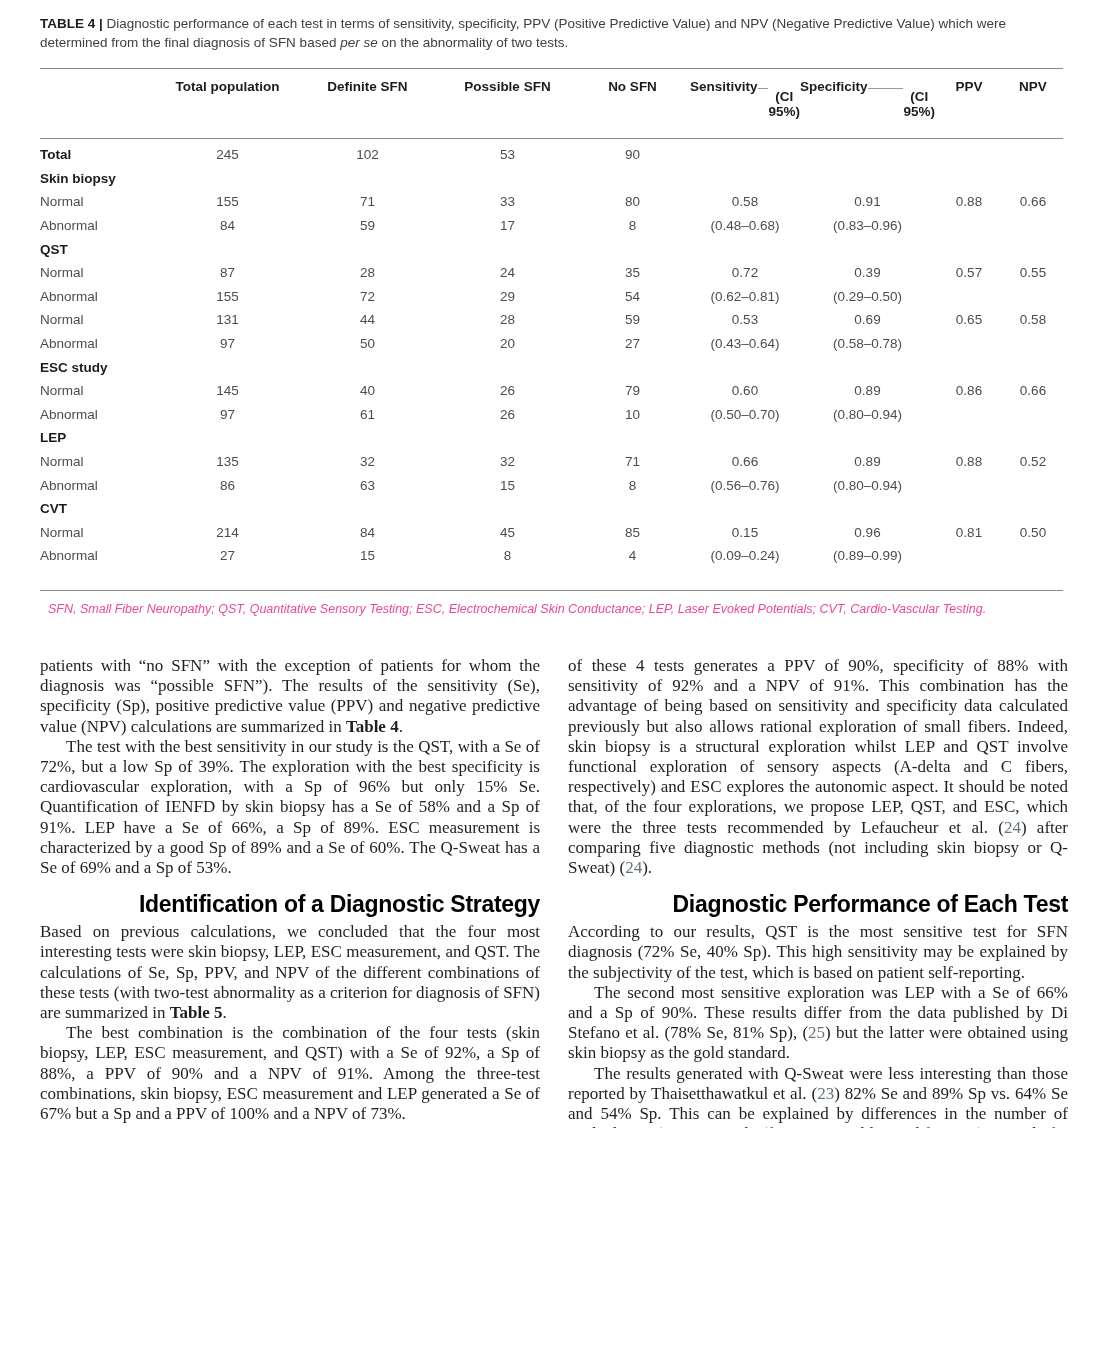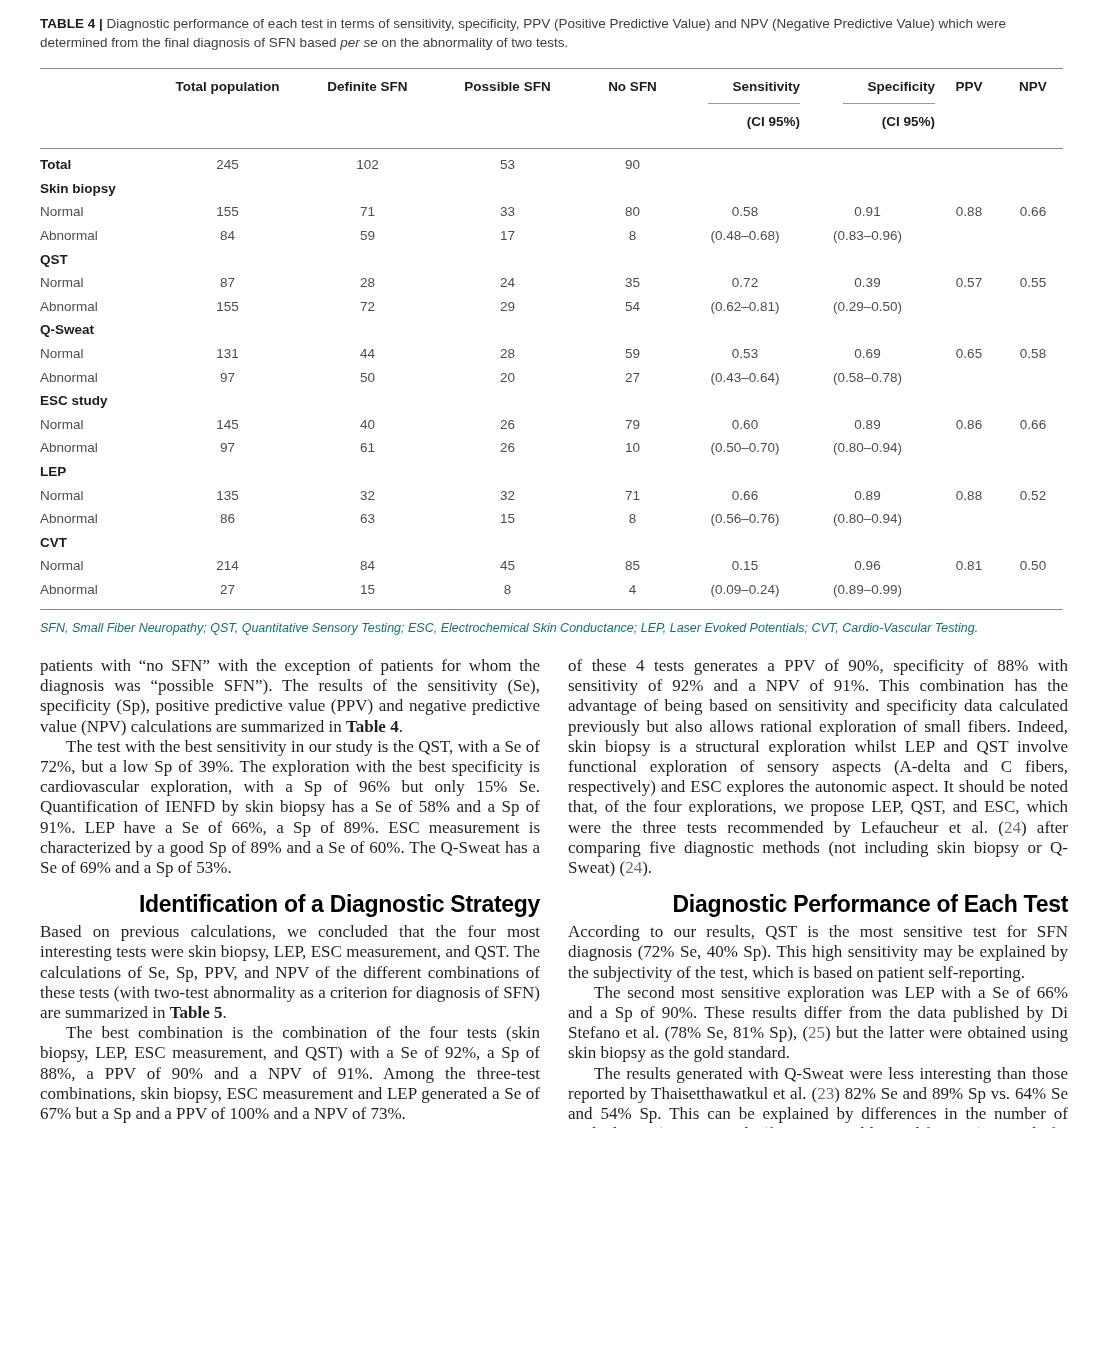--- a/index.html
+++ b/index.html
@@ -13,32 +13,32 @@
   .caption { font-size:13.5px; line-height:19px; color:#3e3e3e; margin-bottom:16px; }
   .caption .cap-label { font-weight:bold; color:#1c1c1c; }
   .caption .cap-italic { font-style:italic; }
   .tbl-header {
     border-top:1.5px solid #8a8a8a; border-bottom:1.5px solid #8a8a8a;
     display:grid; grid-template-columns:120px 135px 145px 135px 115px 110px 135px 68px 60px;
     padding:10px 0 19px 0; min-height:66px;
   }
   .hcell { text-align:center; font-weight:bold; font-size:13.5px; color:#1c1c1c; }
   .hcell.first { text-align:left; }
-  .hdr-stack { display:flex; flex-direction:column; align-items:flex-end; }
+  .hdr-stack { display:flex; flex-direction:row; align-items:flex-start; }
   .ci-rule { display:block; width:92px; border-bottom:1.5px solid #9a9a9a; margin-top:9px; }
   .ci-label { display:block; margin-top:10px; font-weight:bold; font-size:13.5px; color:#1c1c1c; }
-  .tbl-body { border-bottom:1.5px solid #8a8a8a; padding:4px 0 8px 0; }
+  .tbl-body { border-bottom:1.5px solid #8a8a8a; padding:4px 0 22px 0; }
   .trow {
     display:grid; grid-template-columns:120px 135px 145px 135px 115px 110px 135px 68px 60px;
     height:23.6px; align-items:center; font-size:13.5px; color:#4d4d4d;
   }
   .trow .rlabel { text-align:left; }
   .trow.group .rlabel { font-weight:bold; color:#1c1c1c; }
   .trow .cell { text-align:center; }
-  .footnote { margin-top:11px; font-size:12.5px; font-style:italic; color:#0f766e; }
+  .footnote { margin-top:11px; font-size:12.5px; font-style:italic; color:#ec4899;margin-left:8px; }
   
   .columns {
     position:absolute; left:40px; top:656px; width:1028px;
     display:flex; gap:28px;
     font-family:"Liberation Serif", serif; font-size:17px; line-height:20.2px; color:#1f1f1f;
   }
   .col { flex:1; min-width:0; }
   .body-text { text-align:justify; }
   .body-text.indent { text-indent:26px; }
   .bold-ref { font-weight:bold; }
@@ -157,31 +157,20 @@
           <div class="rlabel">Abnormal</div>
           <div class="cell">155</div>
           <div class="cell">72</div>
           <div class="cell">29</div>
           <div class="cell">54</div>
           <div class="cell">(0.62–0.81)</div>
           <div class="cell">(0.29–0.50)</div>
           <div class="cell"></div>
           <div class="cell"></div>
         </div>
-        <div class="trow group">
-          <div class="rlabel">Q-Sweat</div>
-          <div class="cell"></div>
-          <div class="cell"></div>
-          <div class="cell"></div>
-          <div class="cell"></div>
-          <div class="cell"></div>
-          <div class="cell"></div>
-          <div class="cell"></div>
-          <div class="cell"></div>
-        </div>
         <div class="trow">
           <div class="rlabel">Normal</div>
           <div class="cell">131</div>
           <div class="cell">44</div>
           <div class="cell">28</div>
           <div class="cell">59</div>
           <div class="cell">0.53</div>
           <div class="cell">0.69</div>
           <div class="cell">0.65</div>
           <div class="cell">0.58</div>

